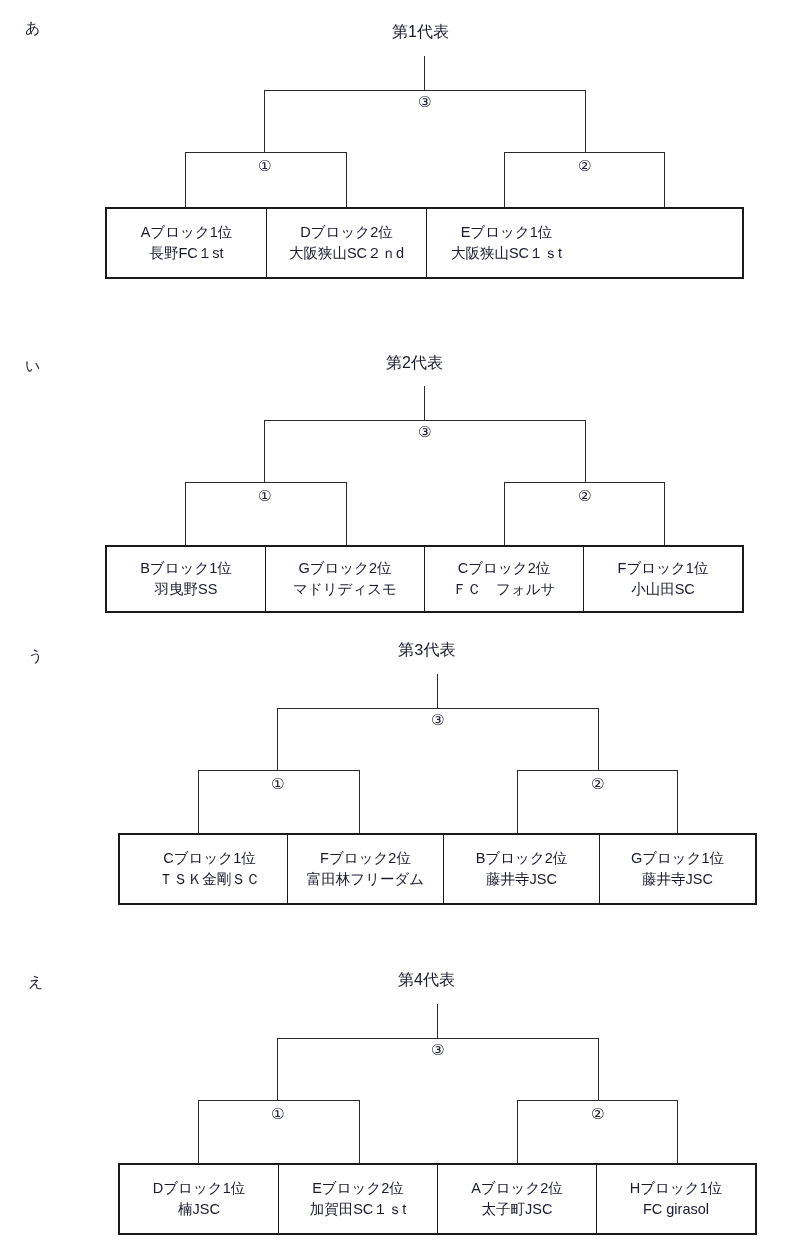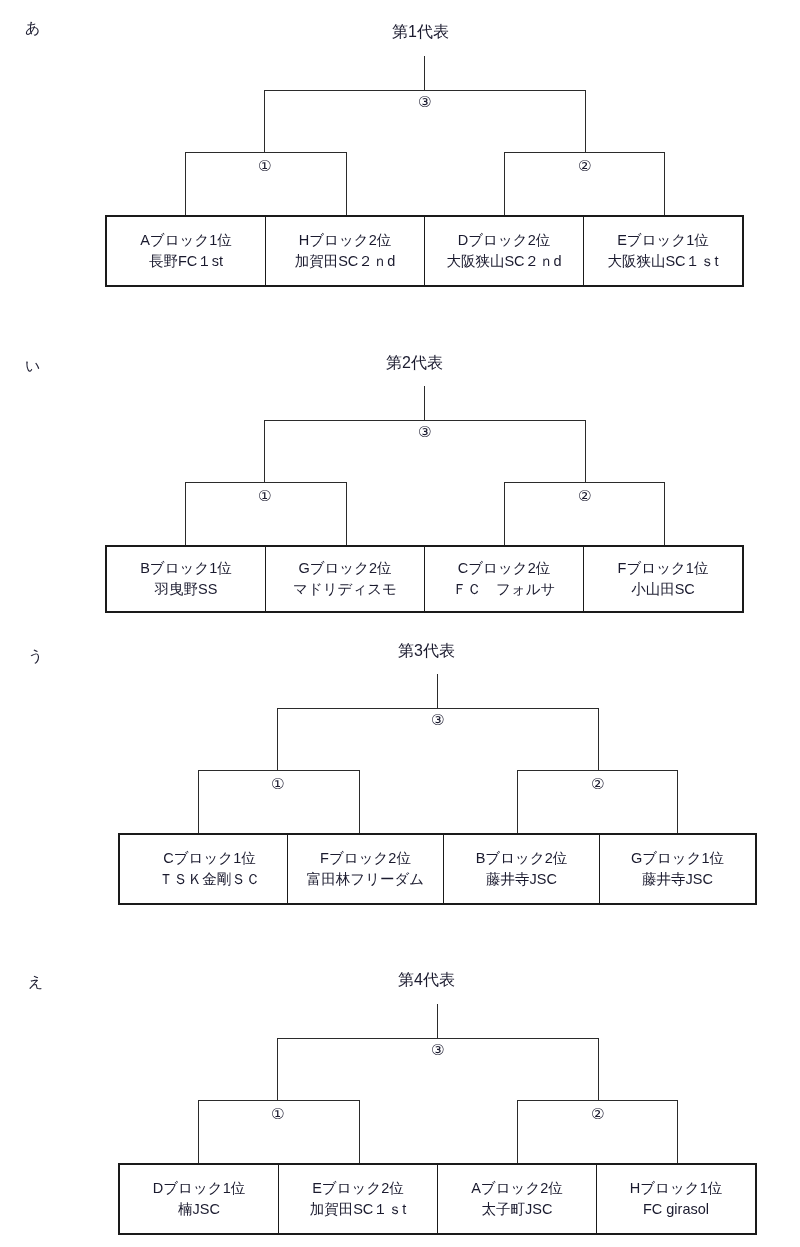--- a/index.html
+++ b/index.html
@@ -113,28 +113,24 @@
   <div class="h-line" style="left:185px;top:152px;width:161px;"></div>
   <div class="round-label" style="left:258px;top:158px;">①</div>
   <div class="v-line" style="left:185px;top:152px;height:63px;"></div>
   <div class="v-line" style="left:346px;top:152px;height:63px;"></div>
 
   <div class="h-line" style="left:504px;top:152px;width:160px;"></div>
   <div class="round-label" style="left:578px;top:158px;">②</div>
   <div class="v-line" style="left:504px;top:152px;height:63px;"></div>
   <div class="v-line" style="left:664px;top:152px;height:63px;"></div>
 
-  <div class="team-strip" style="left:105px;top:215px;width:639px;height:72px;">
+  <div class="team-strip" style="left:105px;top:207px;width:639px;height:72px;">
     <div class="team-cell" style="width:160px;">
       <span class="team-seed">Aブロック1位</span>
       <span class="team-name">長野FC１st</span>
-    </div>
-    <div class="team-cell" style="width:160px;">
-      <span class="team-seed">Hブロック2位</span>
-      <span class="team-name">加賀田SC２ｎd</span>
     </div>
     <div class="team-cell" style="width:160px;">
       <span class="team-seed">Dブロック2位</span>
       <span class="team-name">大阪狭山SC２ｎd</span>
     </div>
     <div class="team-cell" style="width:159px;">
       <span class="team-seed">Eブロック1位</span>
       <span class="team-name">大阪狭山SC１ｓt</span>
     </div>
   </div>
@@ -175,21 +171,21 @@
     </div>
     <div class="team-cell" style="width:159px;">
       <span class="team-seed">Fブロック1位</span>
       <span class="team-name">小山田SC</span>
     </div>
   </div>
 </div>
 
 <div class="bracket-section" style="top:630px;height:290px;">
   <div class="section-marker" style="left:28px;top:18px;">う</div>
-  <div class="section-title" style="left:398px;top:13px;">第3代表</div>
+  <div class="section-title" style="left:398px;top:13px;font-family:Liberation Mono, monospace;">第3代表</div>
 
   <div class="v-line" style="left:437px;top:44px;height:34px;"></div>
   <div class="h-line" style="left:277px;top:78px;width:322px;"></div>
   <div class="round-label" style="left:431px;top:82px;">③</div>
   <div class="v-line" style="left:277px;top:78px;height:62px;"></div>
   <div class="v-line" style="left:598px;top:78px;height:62px;"></div>
 
   <div class="h-line" style="left:198px;top:140px;width:161px;"></div>
   <div class="round-label" style="left:271px;top:146px;">①</div>
   <div class="v-line" style="left:198px;top:140px;height:63px;"></div>

